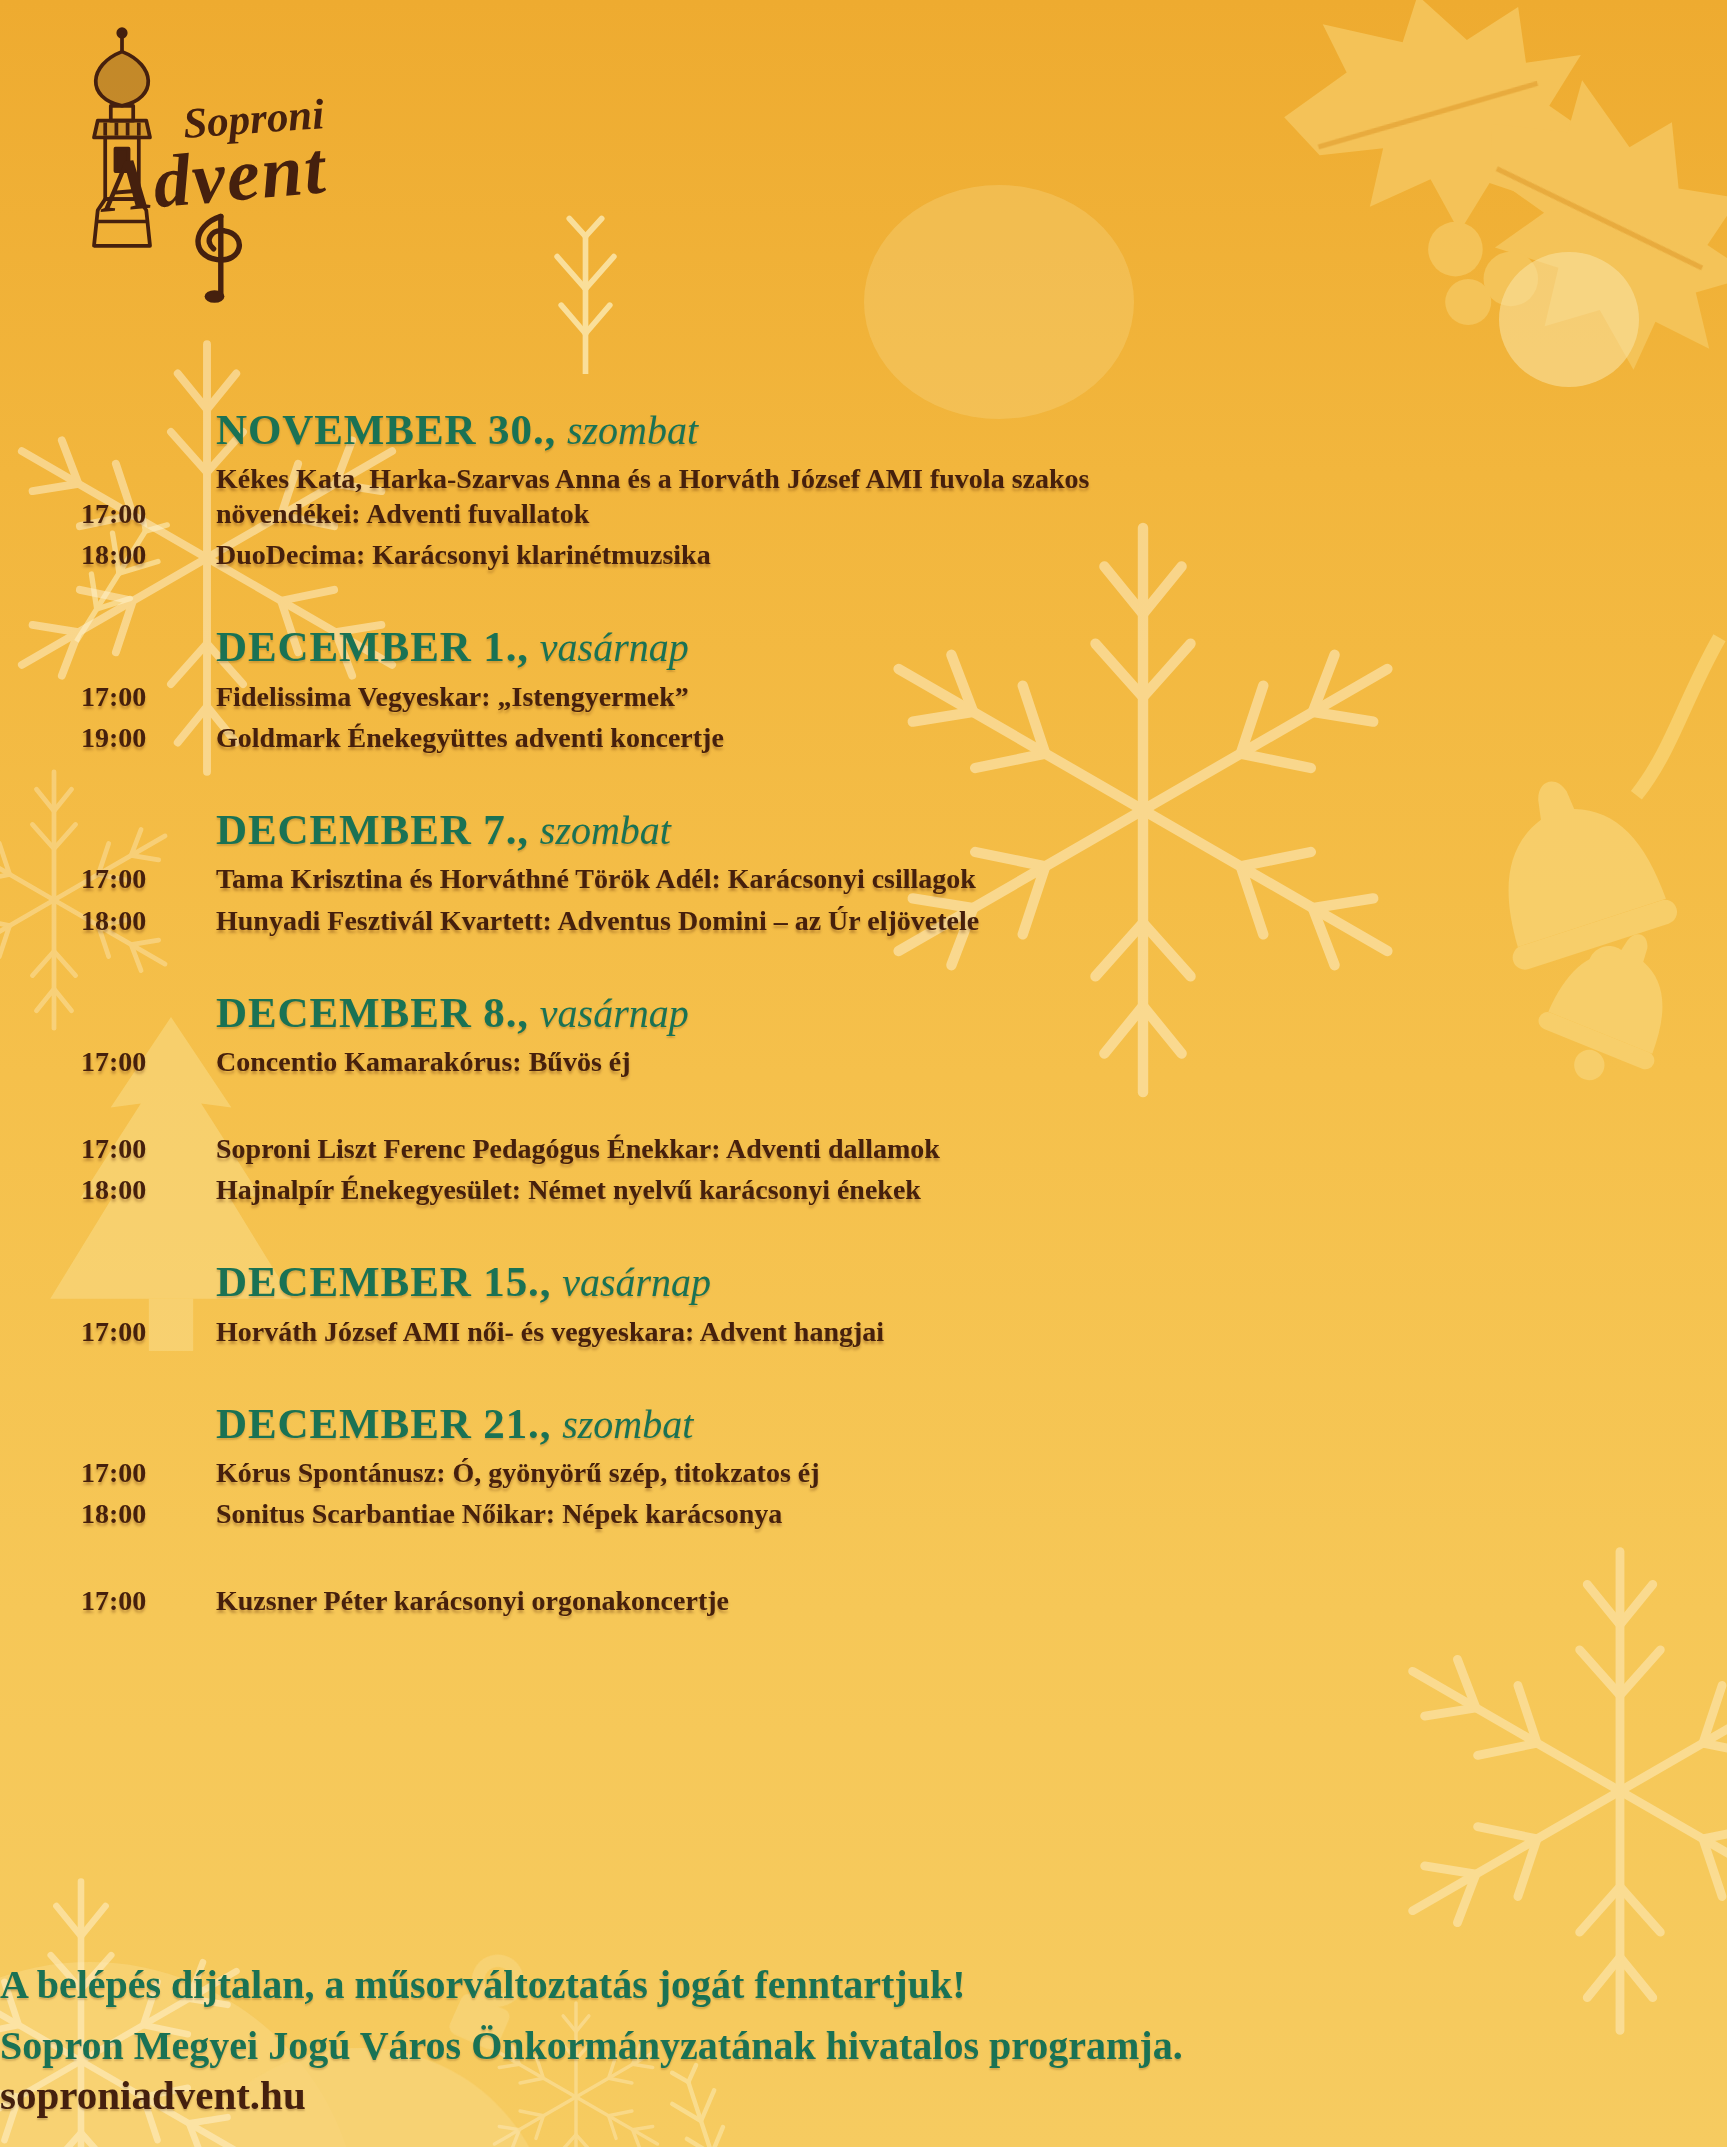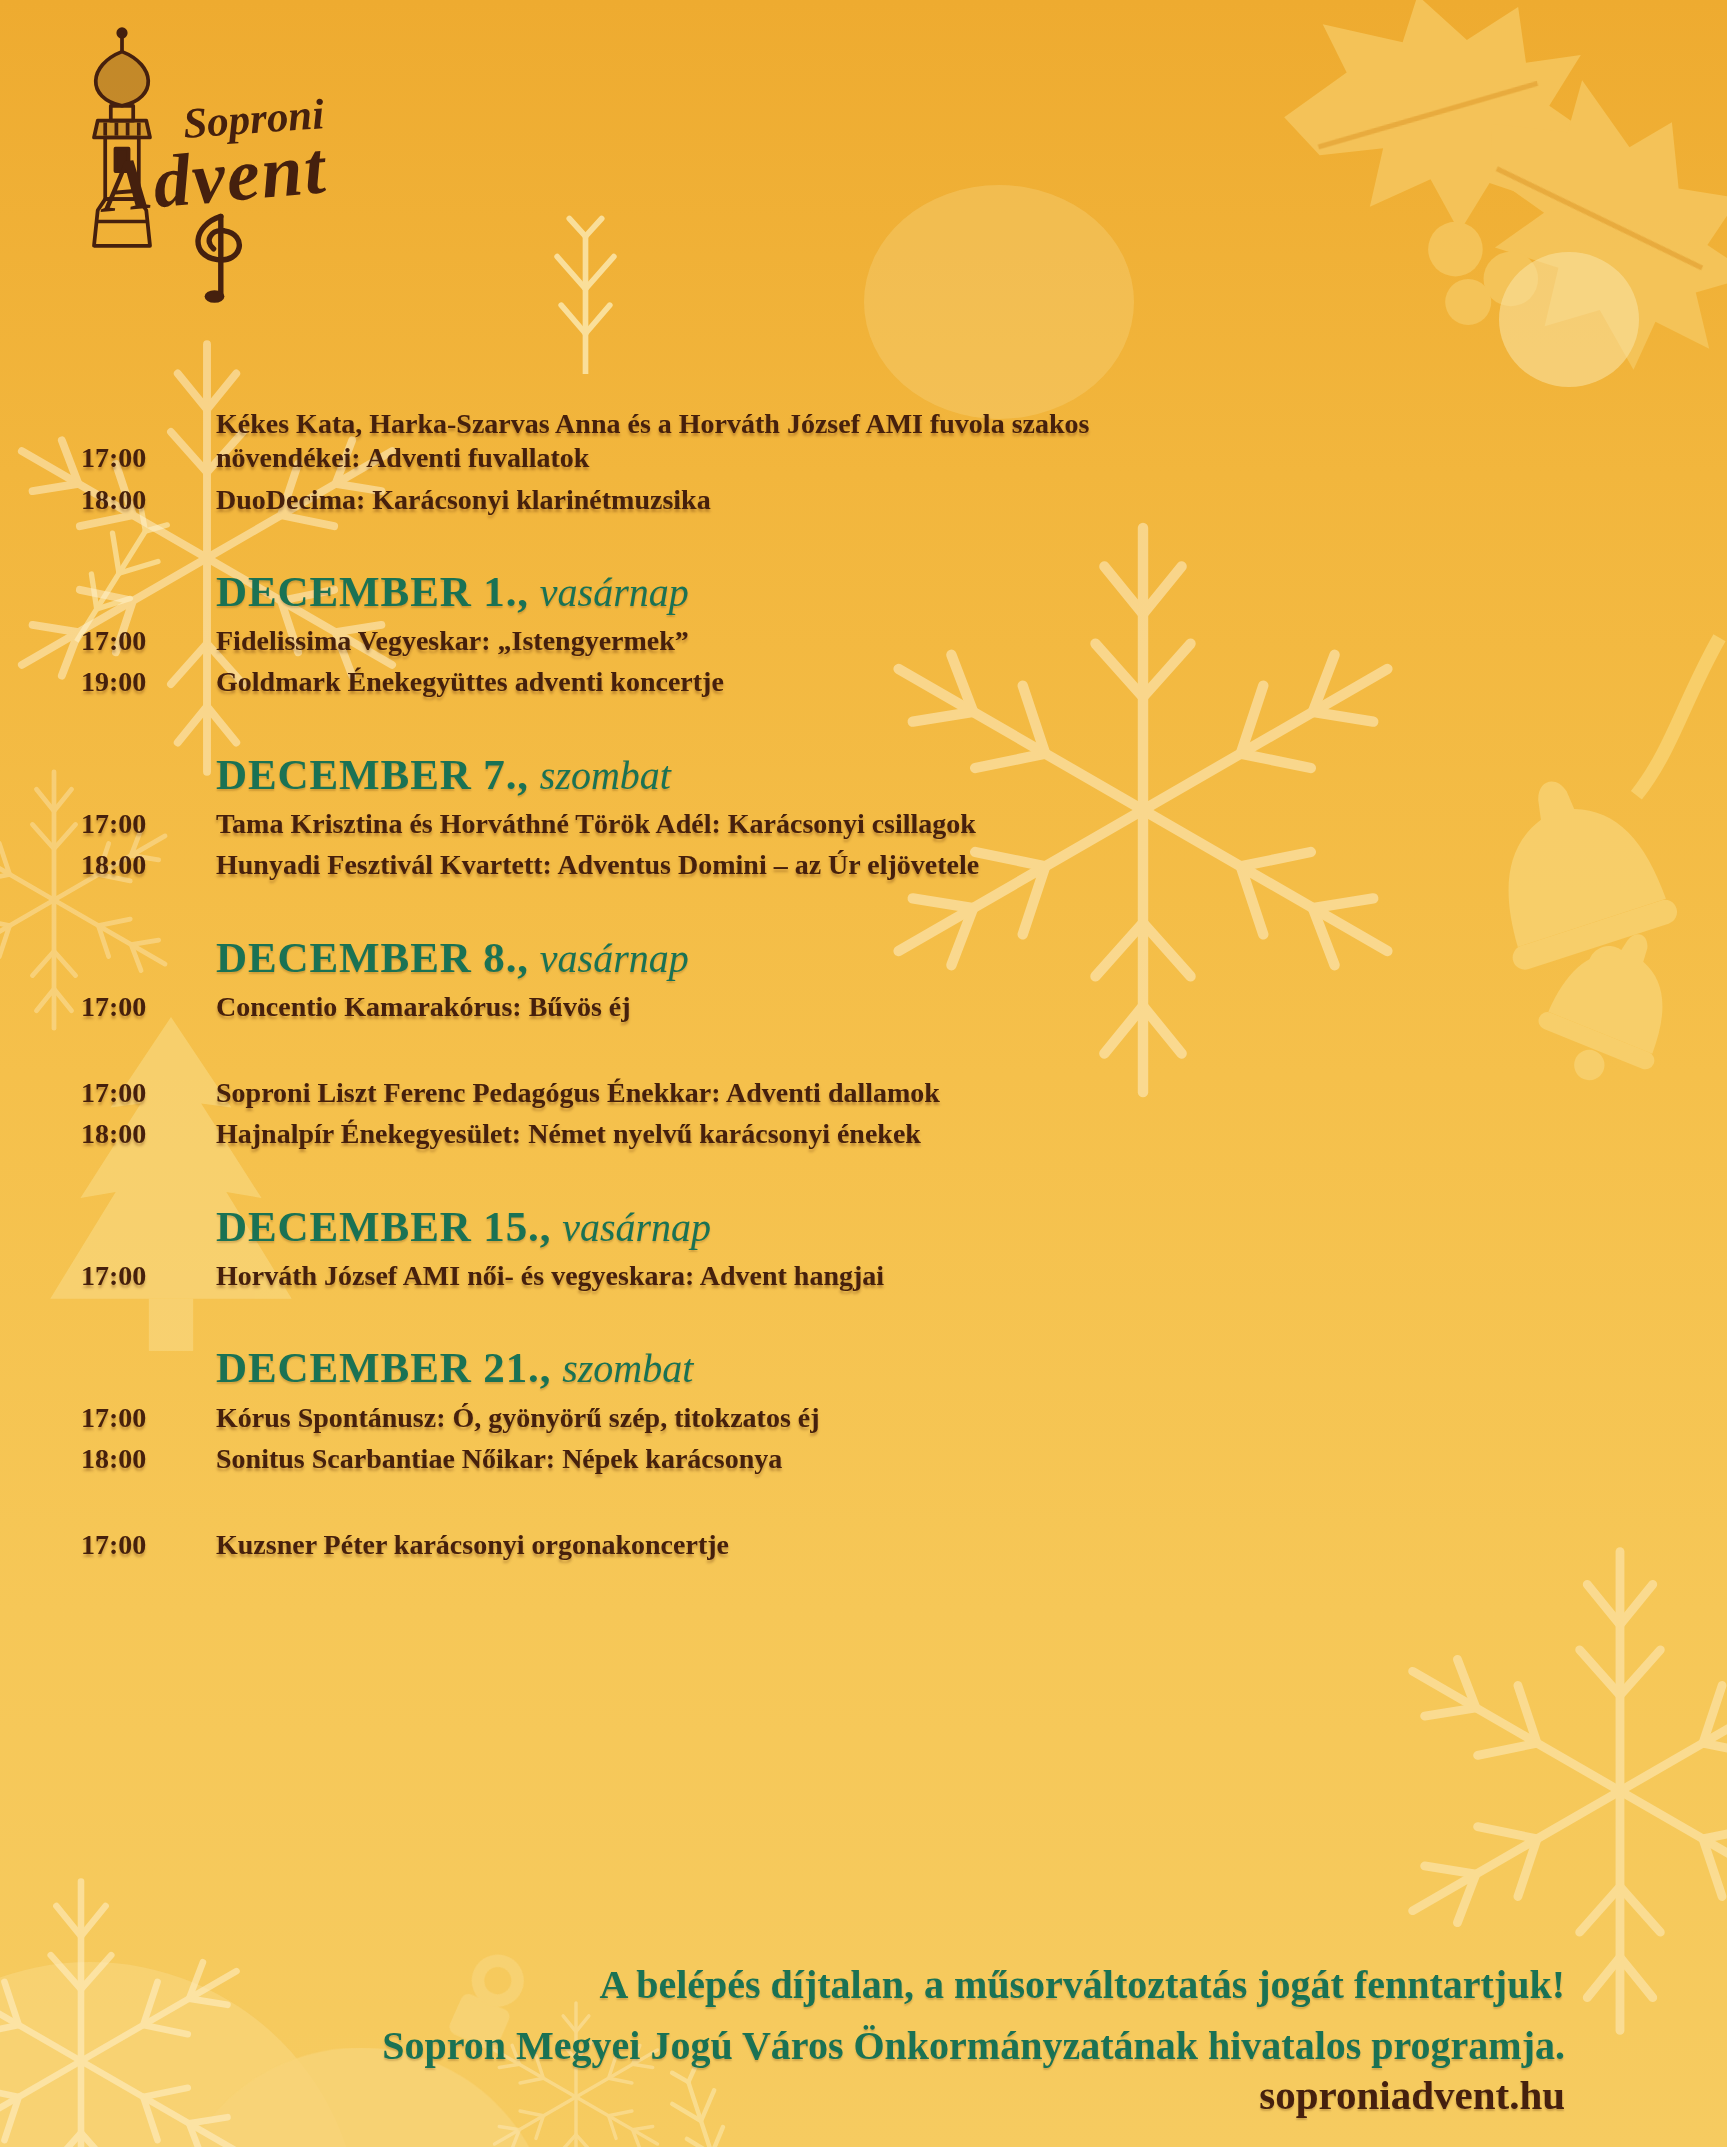--- a/index.html
+++ b/index.html
@@ -40,21 +40,21 @@
          text-shadow:0 1.8px 1.8px rgba(80,40,0,.22);}
   .sec-date{font-weight:bold;letter-spacing:0.9px;}
   .sec-day{font-style:italic;font-weight:normal;font-size:40px;margin-left:10.8px;}
   .ev{display:flex;margin-bottom:7.2px;color:#46200c;font-size:28px;font-weight:bold;
       line-height:1.22;text-shadow:0 2.7px 2.7px rgba(80,30,0,.3);align-items:flex-end;}
   .time{flex:0 0 135px;}
   .etext{flex:1;}
   .etext.narrow{max-width:1017px;}
 
   
-  .footer{left:12px;top:1960px;width:1553px;text-align:right;}
+  .footer{left:0;top:1960px;width:1553px;text-align:left;}
   .f-line{font-size:40px;font-weight:bold;color:#1a7254;line-height:1.25;
           text-shadow:0 1.8px 1.8px rgba(80,40,0,.22);}
   .f-line + .f-line{margin-top:10.8px;}
   .f-site{margin-top:0;font-size:41px;font-weight:bold;color:#45200e;
           text-shadow:0 1.8px 1.8px rgba(80,40,0,.25);}
 </style>
 </head>
 <body>
 
 <div class="poster">
@@ -220,20 +220,21 @@
         <line x1="62" y1="6" x2="62" y2="92"></line>
       </g>
       <ellipse cx="55" cy="95" rx="11" ry="7" fill="#45200e"></ellipse>
     </svg>
   </div>
 
 
   <div class="content schedule">
 
     <section class="sec">
+      <h2 class="sec-h"><span class="sec-date">NOVEMBER 30.,</span><span class="sec-day">szombat</span></h2>
       <div class="ev">
           <span class="time">17:00</span>
           <span class="etext narrow">Kékes Kata, Harka-Szarvas Anna és a Horváth József AMI fuvola szakos növendékei: Adventi fuvallatok</span>
         </div>
       <div class="ev">
           <span class="time">18:00</span>
           <span class="etext">DuoDecima: Karácsonyi klarinétmuzsika</span>
         </div>
     </section>
 

